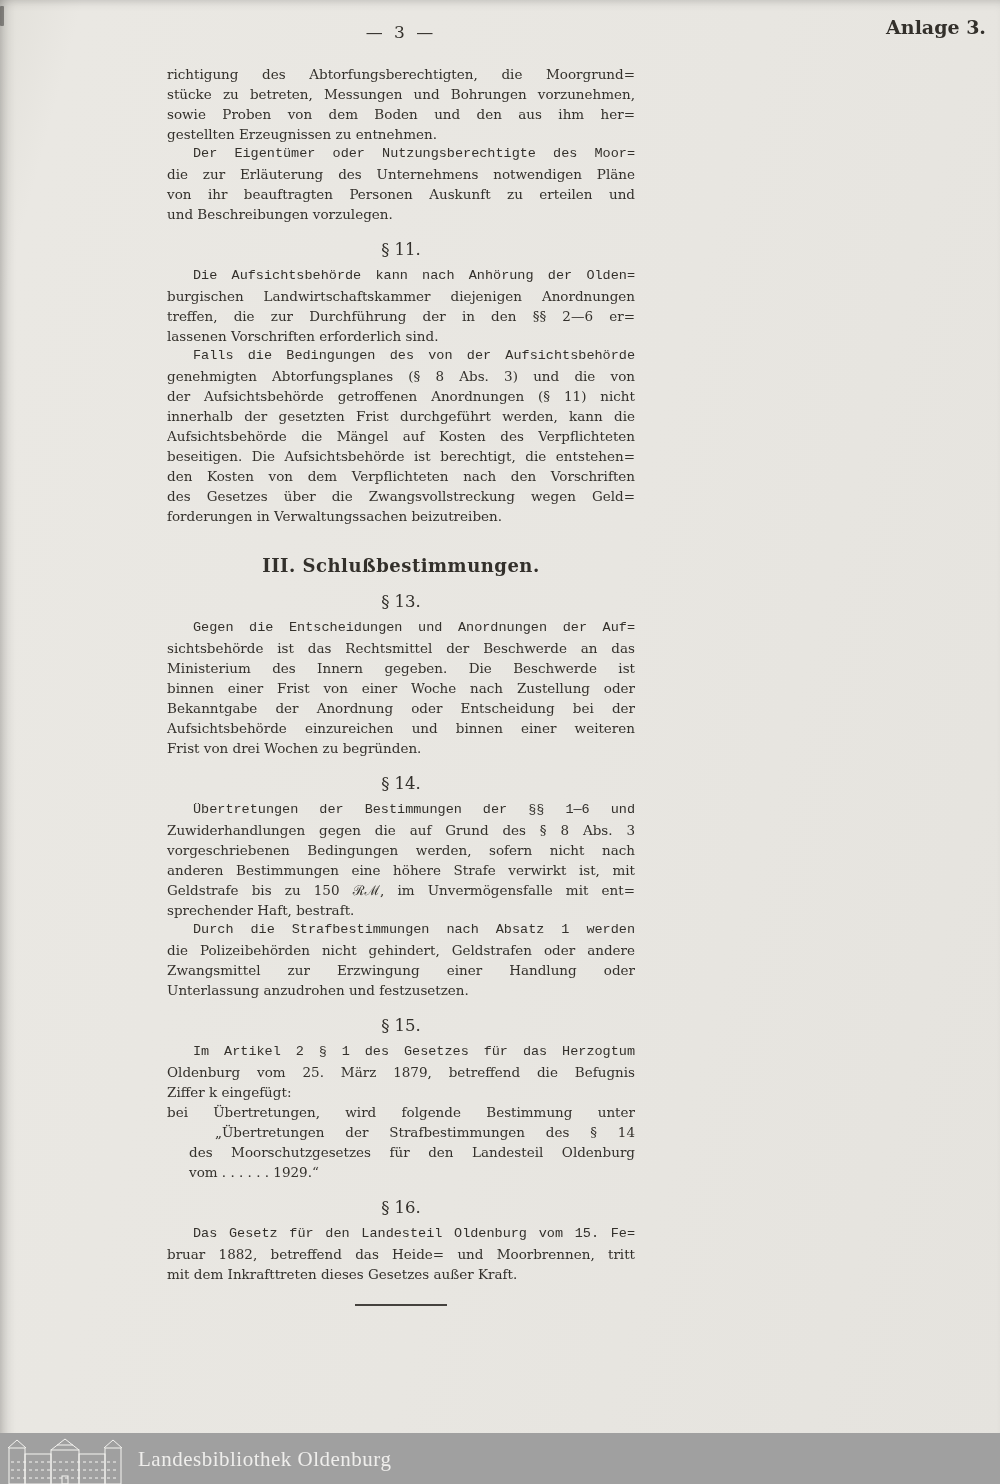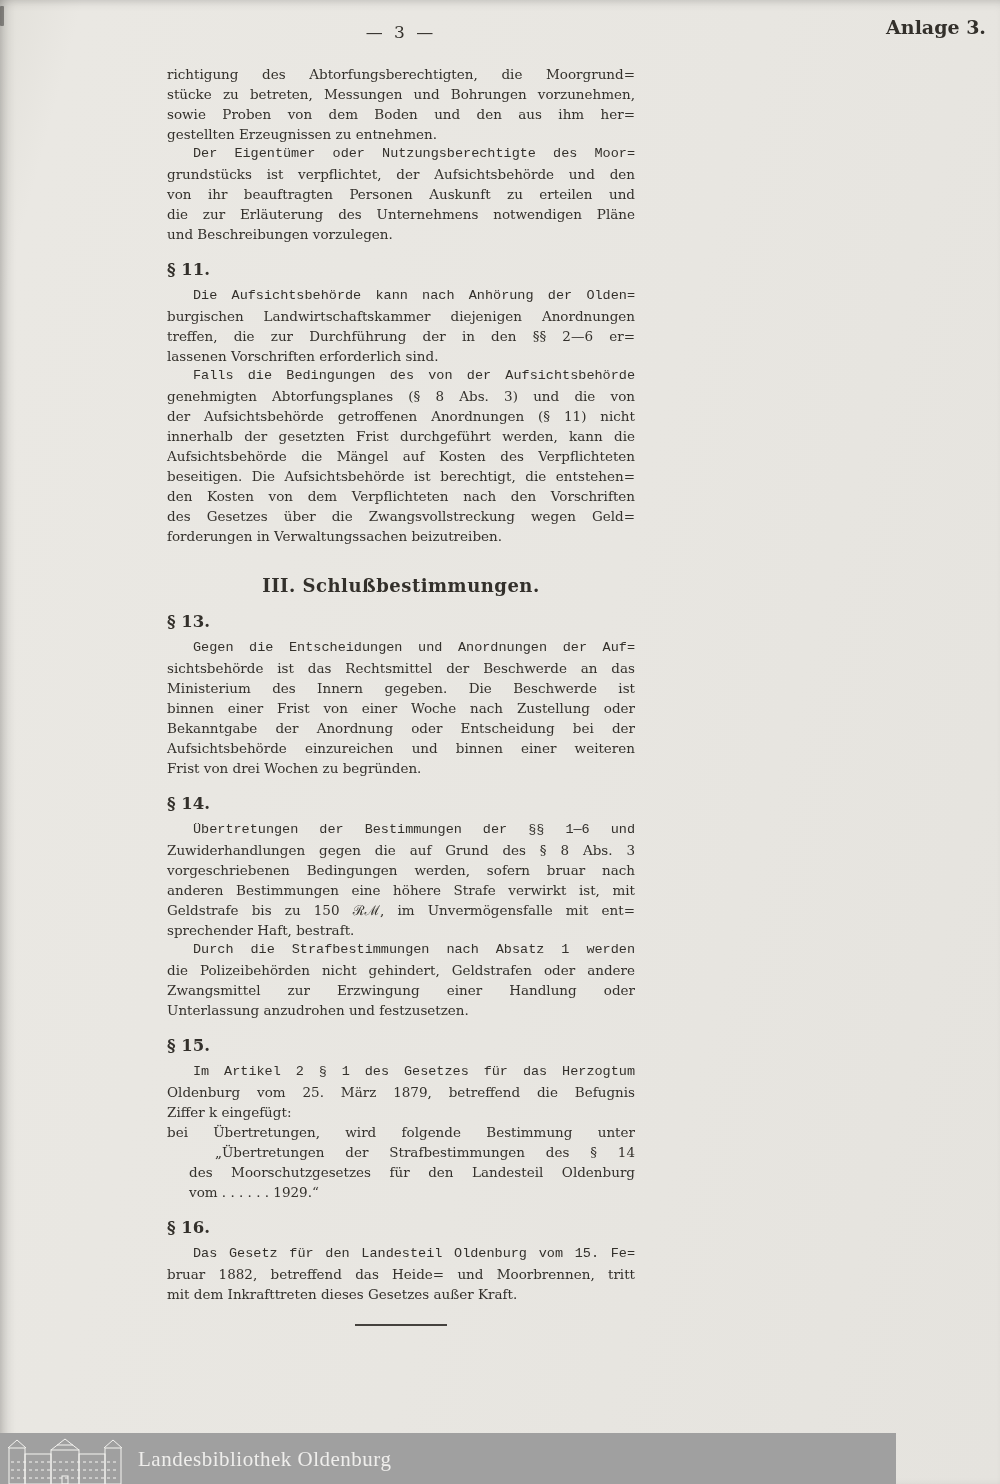--- a/index.html
+++ b/index.html
@@ -29,34 +29,34 @@
   }
   .doc-body {
     position: absolute; left: 167px; top: 64px; width: 468px;
     font-size: 13.5px; line-height: 20px;
   }
   .para { margin: 0; }
   .jline { text-align: justify; text-align-last: justify; }
   .jline.last { text-align-last: left; }
   .para.indent > .jline:first-child { text-indent: 26px; font-family: Liberation Mono, monospace; }
   .para-heading {
-    margin: 16px 0 6px 0; font-size: 16.5px; font-weight: bold;
+    text-align: center; margin: 16px 0 6px 0; font-size: 16.5px;
   }
   .section-heading {
     text-align: center; margin: 30px 0 7px 0;
     font-weight: bold; font-size: 18px; letter-spacing: .5px;
   }
   .quote { margin-left: 22px; }
   .quote > .jline:first-child { text-indent: 26px; }
   .end-rule {
     height: 0; border-top: 2px solid #45423e;
     width: 92px; margin: 20px 0 0 calc(50% - 46px);
   }
   .footer {
-    position: absolute; left: 0; bottom: 0; width: 896px; height: 51px;
+    position: absolute; left: 0; bottom: 0; width: 1000px; height: 51px;
     background: var(--footer-bar, #a0a0a0);
   }
   .footer svg { position: absolute; left: 6px; bottom: 0; }
   .footer-label {
     position: absolute; left: 138px; top: 50%; transform: translateY(-50%);
     color: var(--footer-text, #efeeec); font-size: 21px;
     font-family: "Liberation Serif", "DejaVu Serif", serif;
     letter-spacing: .5px;
   }
 </style>
@@ -70,23 +70,22 @@
 
   <div class="doc-body">
       <div class="para">
         <div class="jline">richtigung des Abtorfungsberechtigten, die Moorgrund=</div>
         <div class="jline">stücke zu betreten, Messungen und Bohrungen vorzunehmen,</div>
         <div class="jline">sowie Proben von dem Boden und den aus ihm her=</div>
         <div class="jline last">gestellten Erzeugnissen zu entnehmen.</div>
       </div>
       <div class="para indent">
         <div class="jline">Der Eigentümer oder Nutzungsberechtigte des Moor=</div>
-        <div class="jline">grundstücks ist verpflichtet, der Aufsichtsbehörde und den</div>
+        <div class="jline">die zur Erläuterung des Unternehmens notwendigen Pläne</div>
         <div class="jline">von ihr beauftragten Personen Auskunft zu erteilen und</div>
-        <div class="jline">die zur Erläuterung des Unternehmens notwendigen Pläne</div>
         <div class="jline last">und Beschreibungen vorzulegen.</div>
       </div>
       <div class="para-heading">§ 11.</div>
       <div class="para indent">
         <div class="jline">Die Aufsichtsbehörde kann nach Anhörung der Olden=</div>
         <div class="jline">burgischen Landwirtschaftskammer diejenigen Anordnungen</div>
         <div class="jline">treffen, die zur Durchführung der in den §§ 2—6 er=</div>
         <div class="jline last">lassenen Vorschriften erforderlich sind.</div>
       </div>
       <div class="para indent">
@@ -108,21 +107,21 @@
         <div class="jline">Ministerium des Innern gegeben. Die Beschwerde ist</div>
         <div class="jline">binnen einer Frist von einer Woche nach Zustellung oder</div>
         <div class="jline">Bekanntgabe der Anordnung oder Entscheidung bei der</div>
         <div class="jline">Aufsichtsbehörde einzureichen und binnen einer weiteren</div>
         <div class="jline last">Frist von drei Wochen zu begründen.</div>
       </div>
       <div class="para-heading">§ 14.</div>
       <div class="para indent">
         <div class="jline">Übertretungen der Bestimmungen der §§ 1—6 und</div>
         <div class="jline">Zuwiderhandlungen gegen die auf Grund des § 8 Abs. 3</div>
-        <div class="jline">vorgeschriebenen Bedingungen werden, sofern bruar nach</div>
+        <div class="jline">vorgeschriebenen Bedingungen werden, sofern nicht nach</div>
         <div class="jline">anderen Bestimmungen eine höhere Strafe verwirkt ist, mit</div>
         <div class="jline">Geldstrafe bis zu 150 ℛℳ, im Unvermögensfalle mit ent=</div>
         <div class="jline last">sprechender Haft, bestraft.</div>
       </div>
       <div class="para indent">
         <div class="jline">Durch die Strafbestimmungen nach Absatz 1 werden</div>
         <div class="jline">die Polizeibehörden nicht gehindert, Geldstrafen oder andere</div>
         <div class="jline">Zwangsmittel zur Erzwingung einer Handlung oder</div>
         <div class="jline last">Unterlassung anzudrohen und festzusetzen.</div>
       </div>

